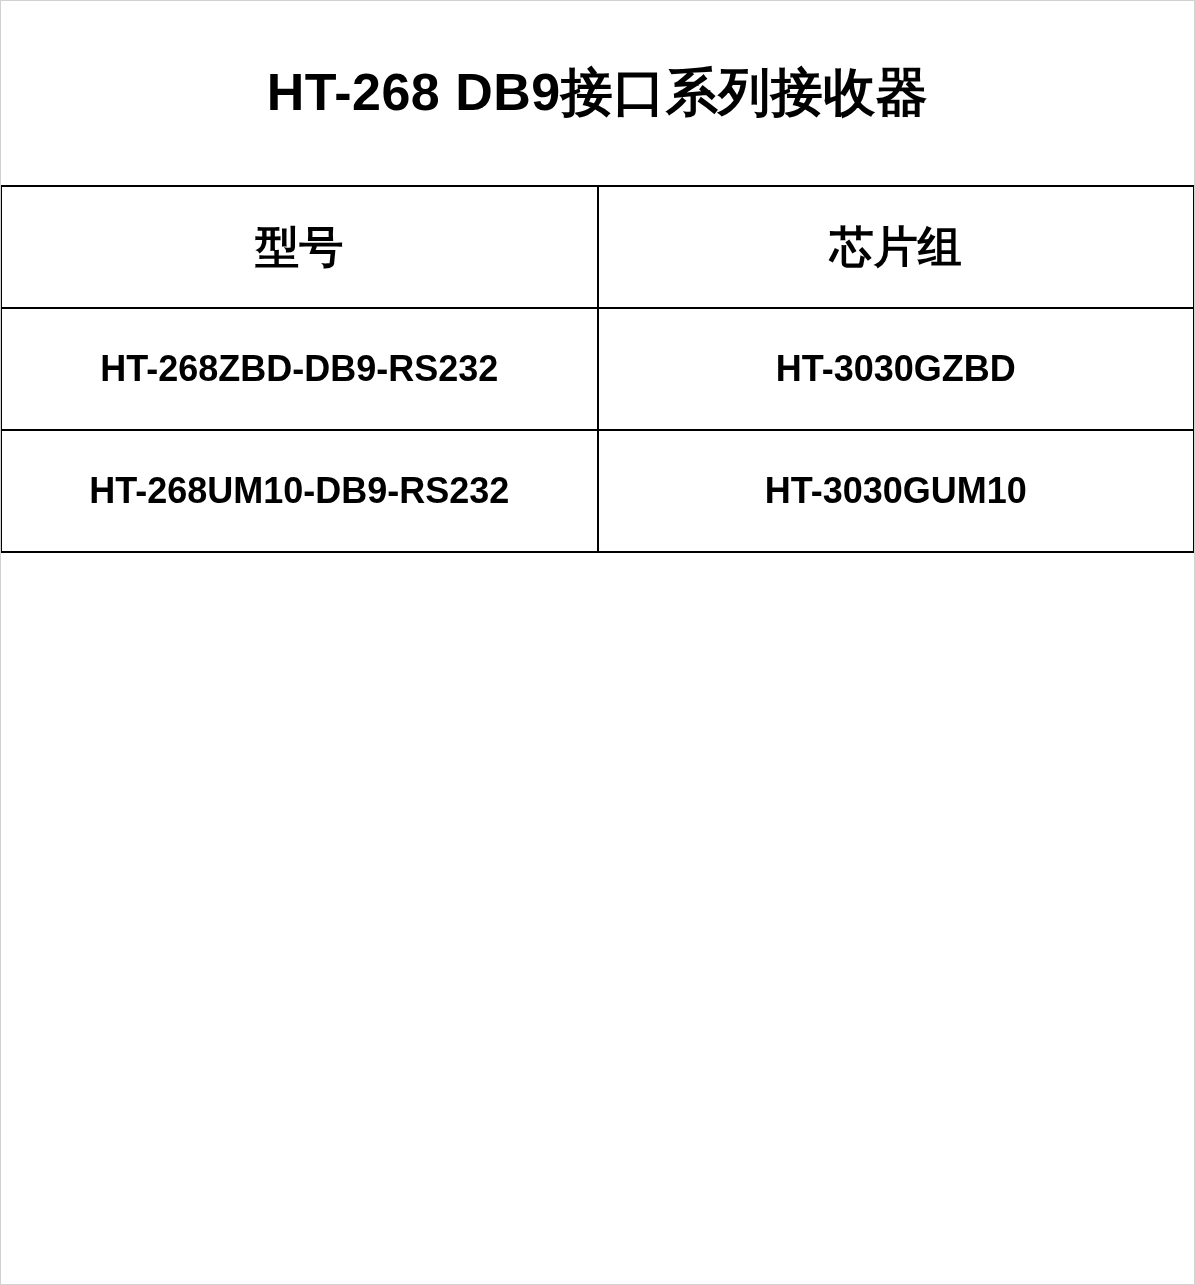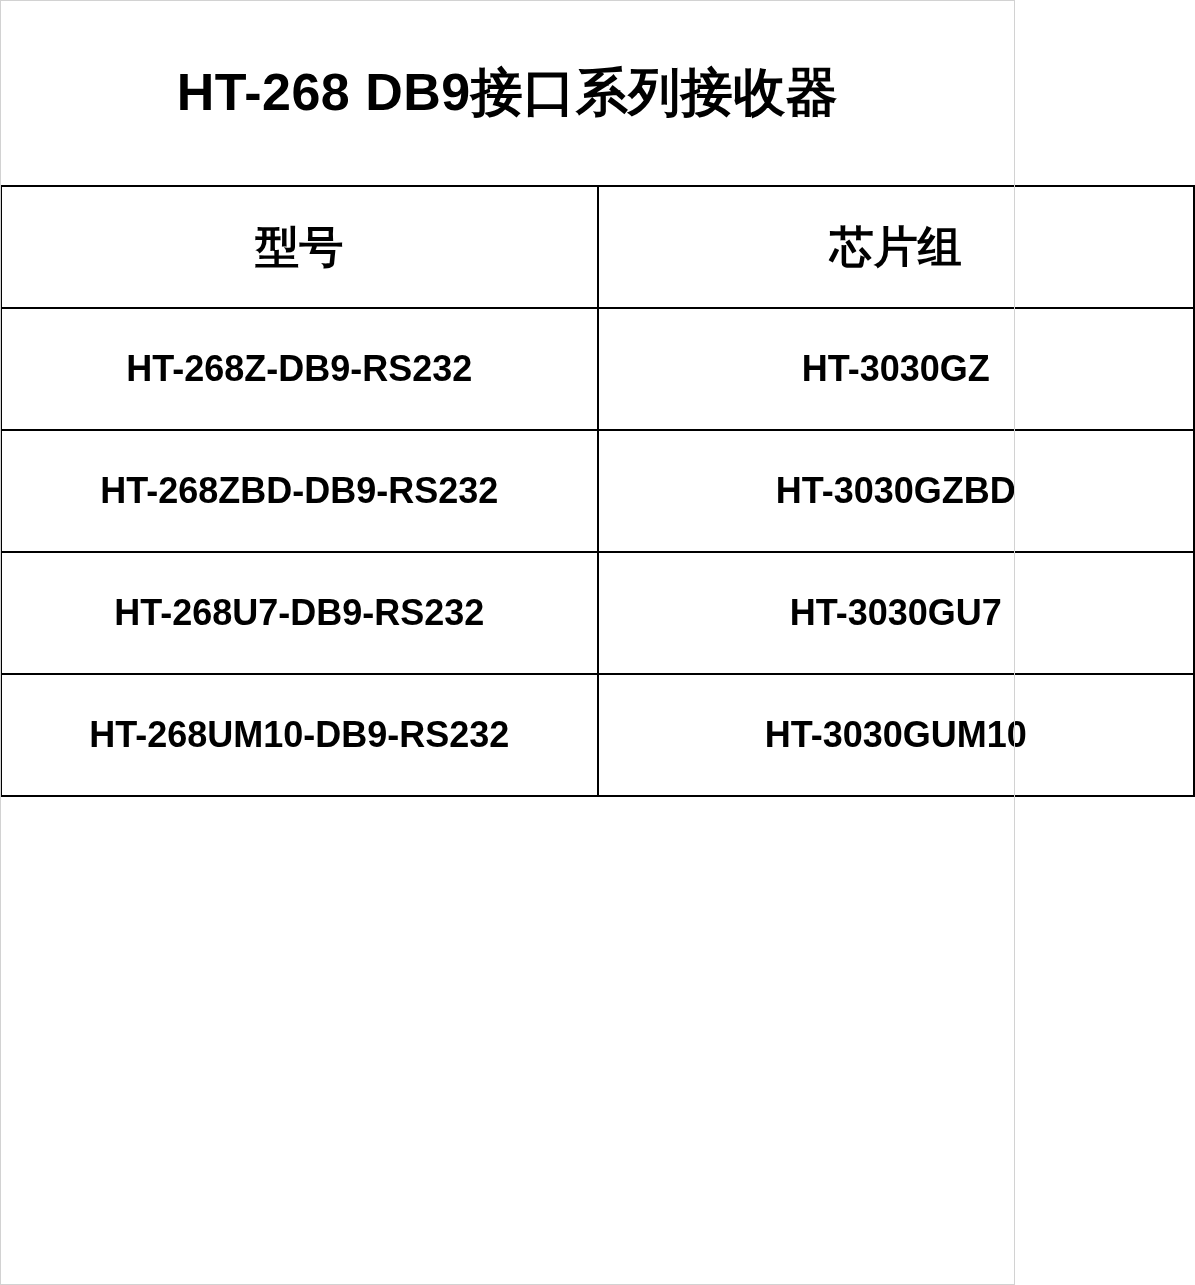--- a/index.html
+++ b/index.html
@@ -10,21 +10,21 @@
   body {
     width: 1195px;
     height: 1285px;
     background: #ffffff;
     color: #000000;
     font-family: "Liberation Sans", "DejaVu Sans", sans-serif;
     position: relative;
     overflow: hidden;
   }
   .page {
-    width: 1015px;
+    width: 1195px;
     height: 1285px;
     position: relative;
   }
   
   .frame-border {
     position: absolute;
     inset: 0;
     border: 1px solid #d2d2d2;
     pointer-events: none;
   }
@@ -77,31 +77,23 @@
 
   <table class="spec-table">
     <thead>
       <tr>
         <th>型号</th>
         <th>芯片组</th>
       </tr>
     </thead>
     <tbody>
 
-    <tr>
-          <td>HT-268Z-DB9-RS232</td>
-          <td>HT-3030GZ</td>
-        </tr>
         <tr>
           <td>HT-268ZBD-DB9-RS232</td>
           <td>HT-3030GZBD</td>
-        </tr>
-        <tr>
-          <td>HT-268U7-DB9-RS232</td>
-          <td>HT-3030GU7</td>
         </tr>
         <tr>
           <td>HT-268UM10-DB9-RS232</td>
           <td>HT-3030GUM10</td>
         </tr>
       </tbody>
   </table>
 </div>
 
 </body></html>

